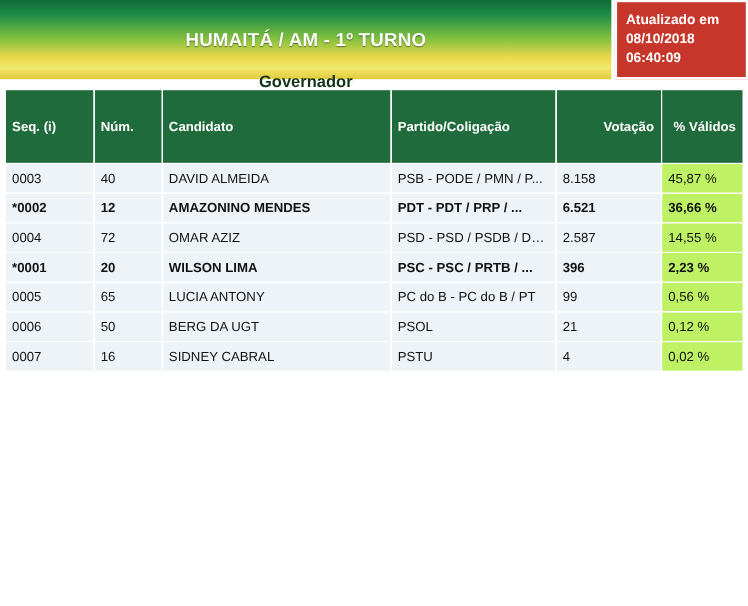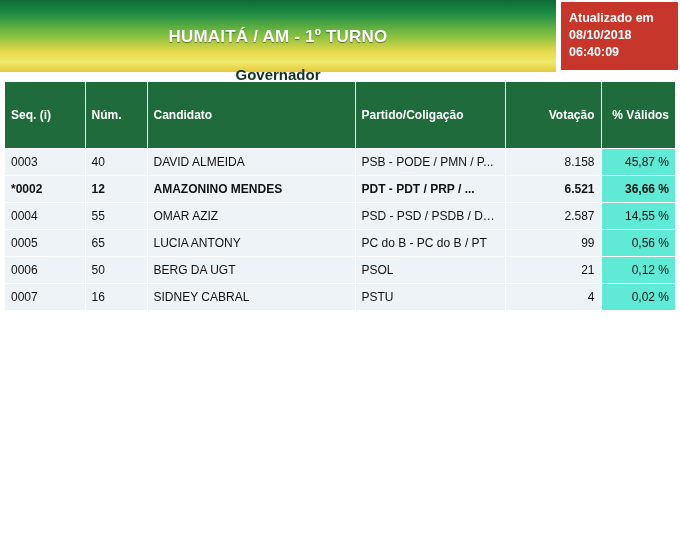--- a/index.html
+++ b/index.html
@@ -113,24 +113,24 @@
     padding: 4px 6px;
     height: 18px;
     background: #eef3f7;
     border-right: 1px solid #ffffff;
     border-bottom: 1px solid #ffffff;
     white-space: nowrap;
     overflow: hidden;
     text-overflow: ellipsis;
   }
   table.results tbody td.num-col {
-    text-align: right;
+    text-align: left;
   }
   table.results tbody td.plain-col {
-    background: #5eead4;
+    background: #bef264;
     border-right: none;
   }
   table.results tbody tr.bold td {
     font-weight: bold;
   }
 
   
   col.c-seq   { width: 80px; }
   col.c-num   { width: 62px; }
   col.c-cand  { width: 208px; }
@@ -187,25 +187,33 @@
         <tr class="bold">
           <td>*0002</td>
           <td>12</td>
           <td>AMAZONINO MENDES</td>
           <td>PDT - PDT / PRP / ...</td>
           <td class="num-col">6.521</td>
           <td class="num-col plain-col">36,66 %</td>
         </tr>
         <tr>
           <td>0004</td>
-          <td>55</td>
+          <td>72</td>
           <td>OMAR AZIZ</td>
           <td>PSD - PSD / PSDB / DE...</td>
           <td class="num-col">2.587</td>
           <td class="num-col plain-col">14,55 %</td>
+        </tr>
+        <tr class="bold">
+          <td>*0001</td>
+          <td>20</td>
+          <td>WILSON LIMA</td>
+          <td>PSC - PSC / PRTB / ...</td>
+          <td class="num-col">396</td>
+          <td class="num-col plain-col">2,23 %</td>
         </tr>
         <tr>
           <td>0005</td>
           <td>65</td>
           <td>LUCIA ANTONY</td>
           <td>PC do B - PC do B / PT</td>
           <td class="num-col">99</td>
           <td class="num-col plain-col">0,56 %</td>
         </tr>
         <tr>

